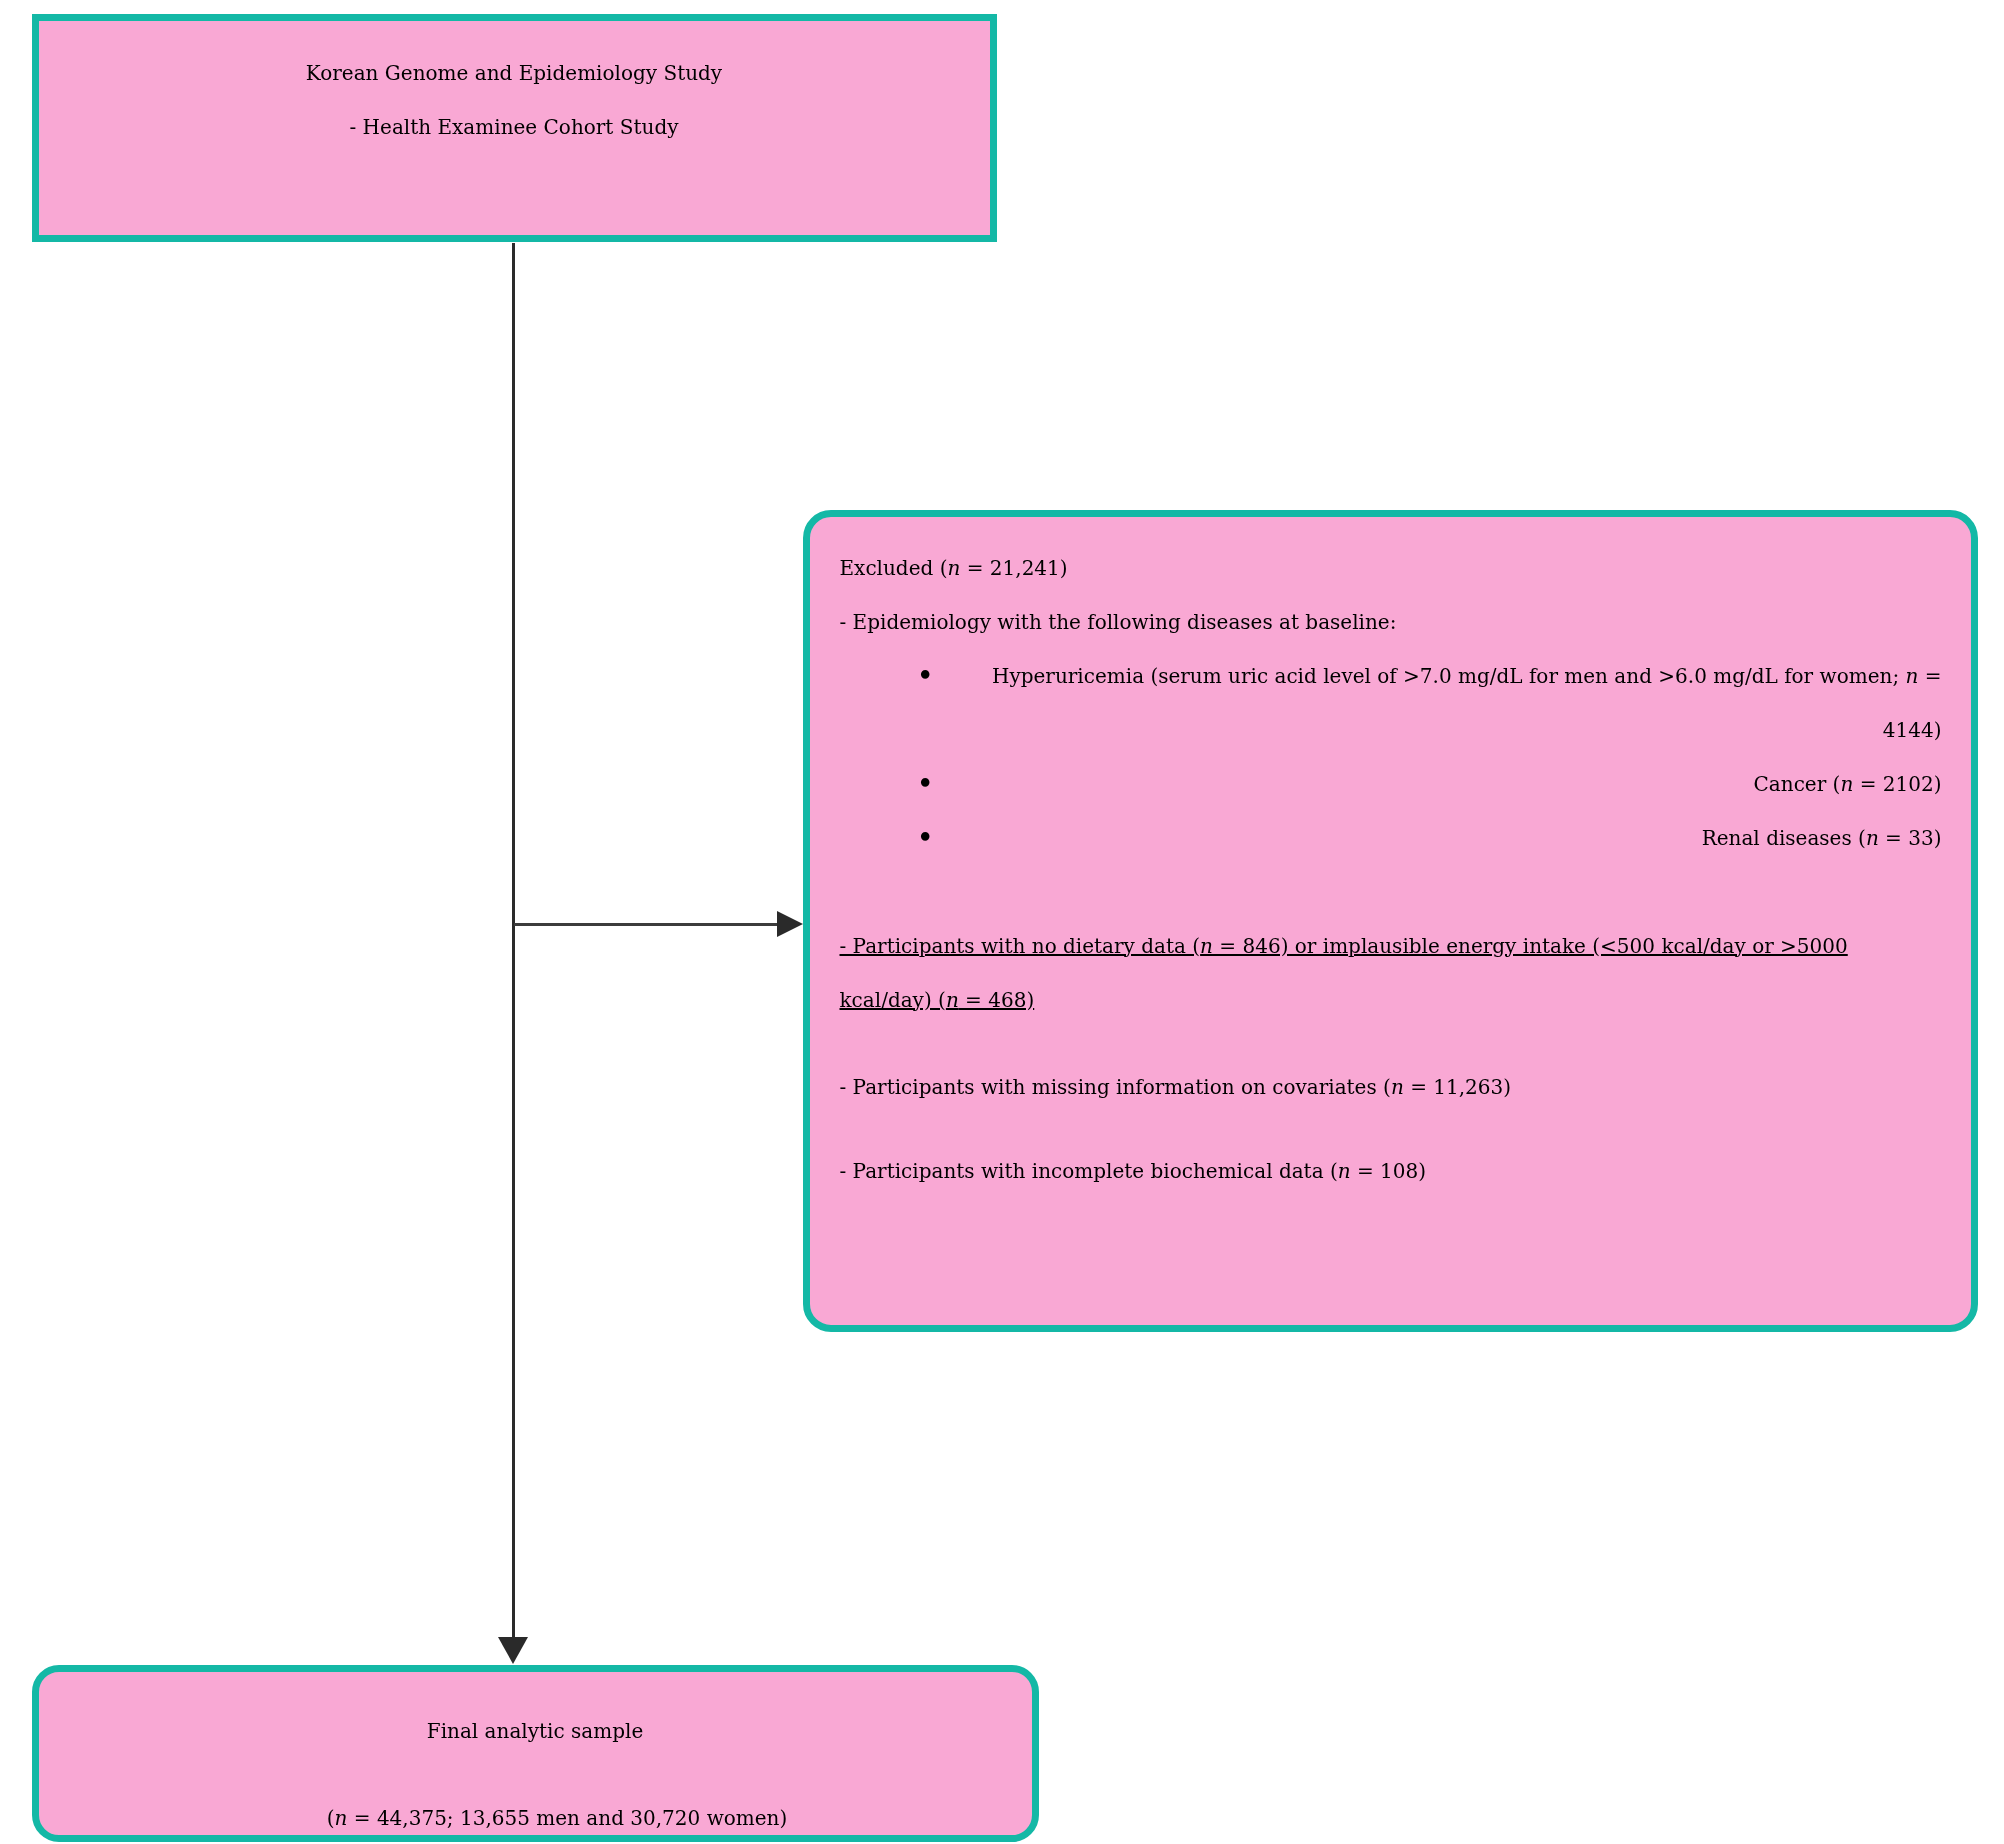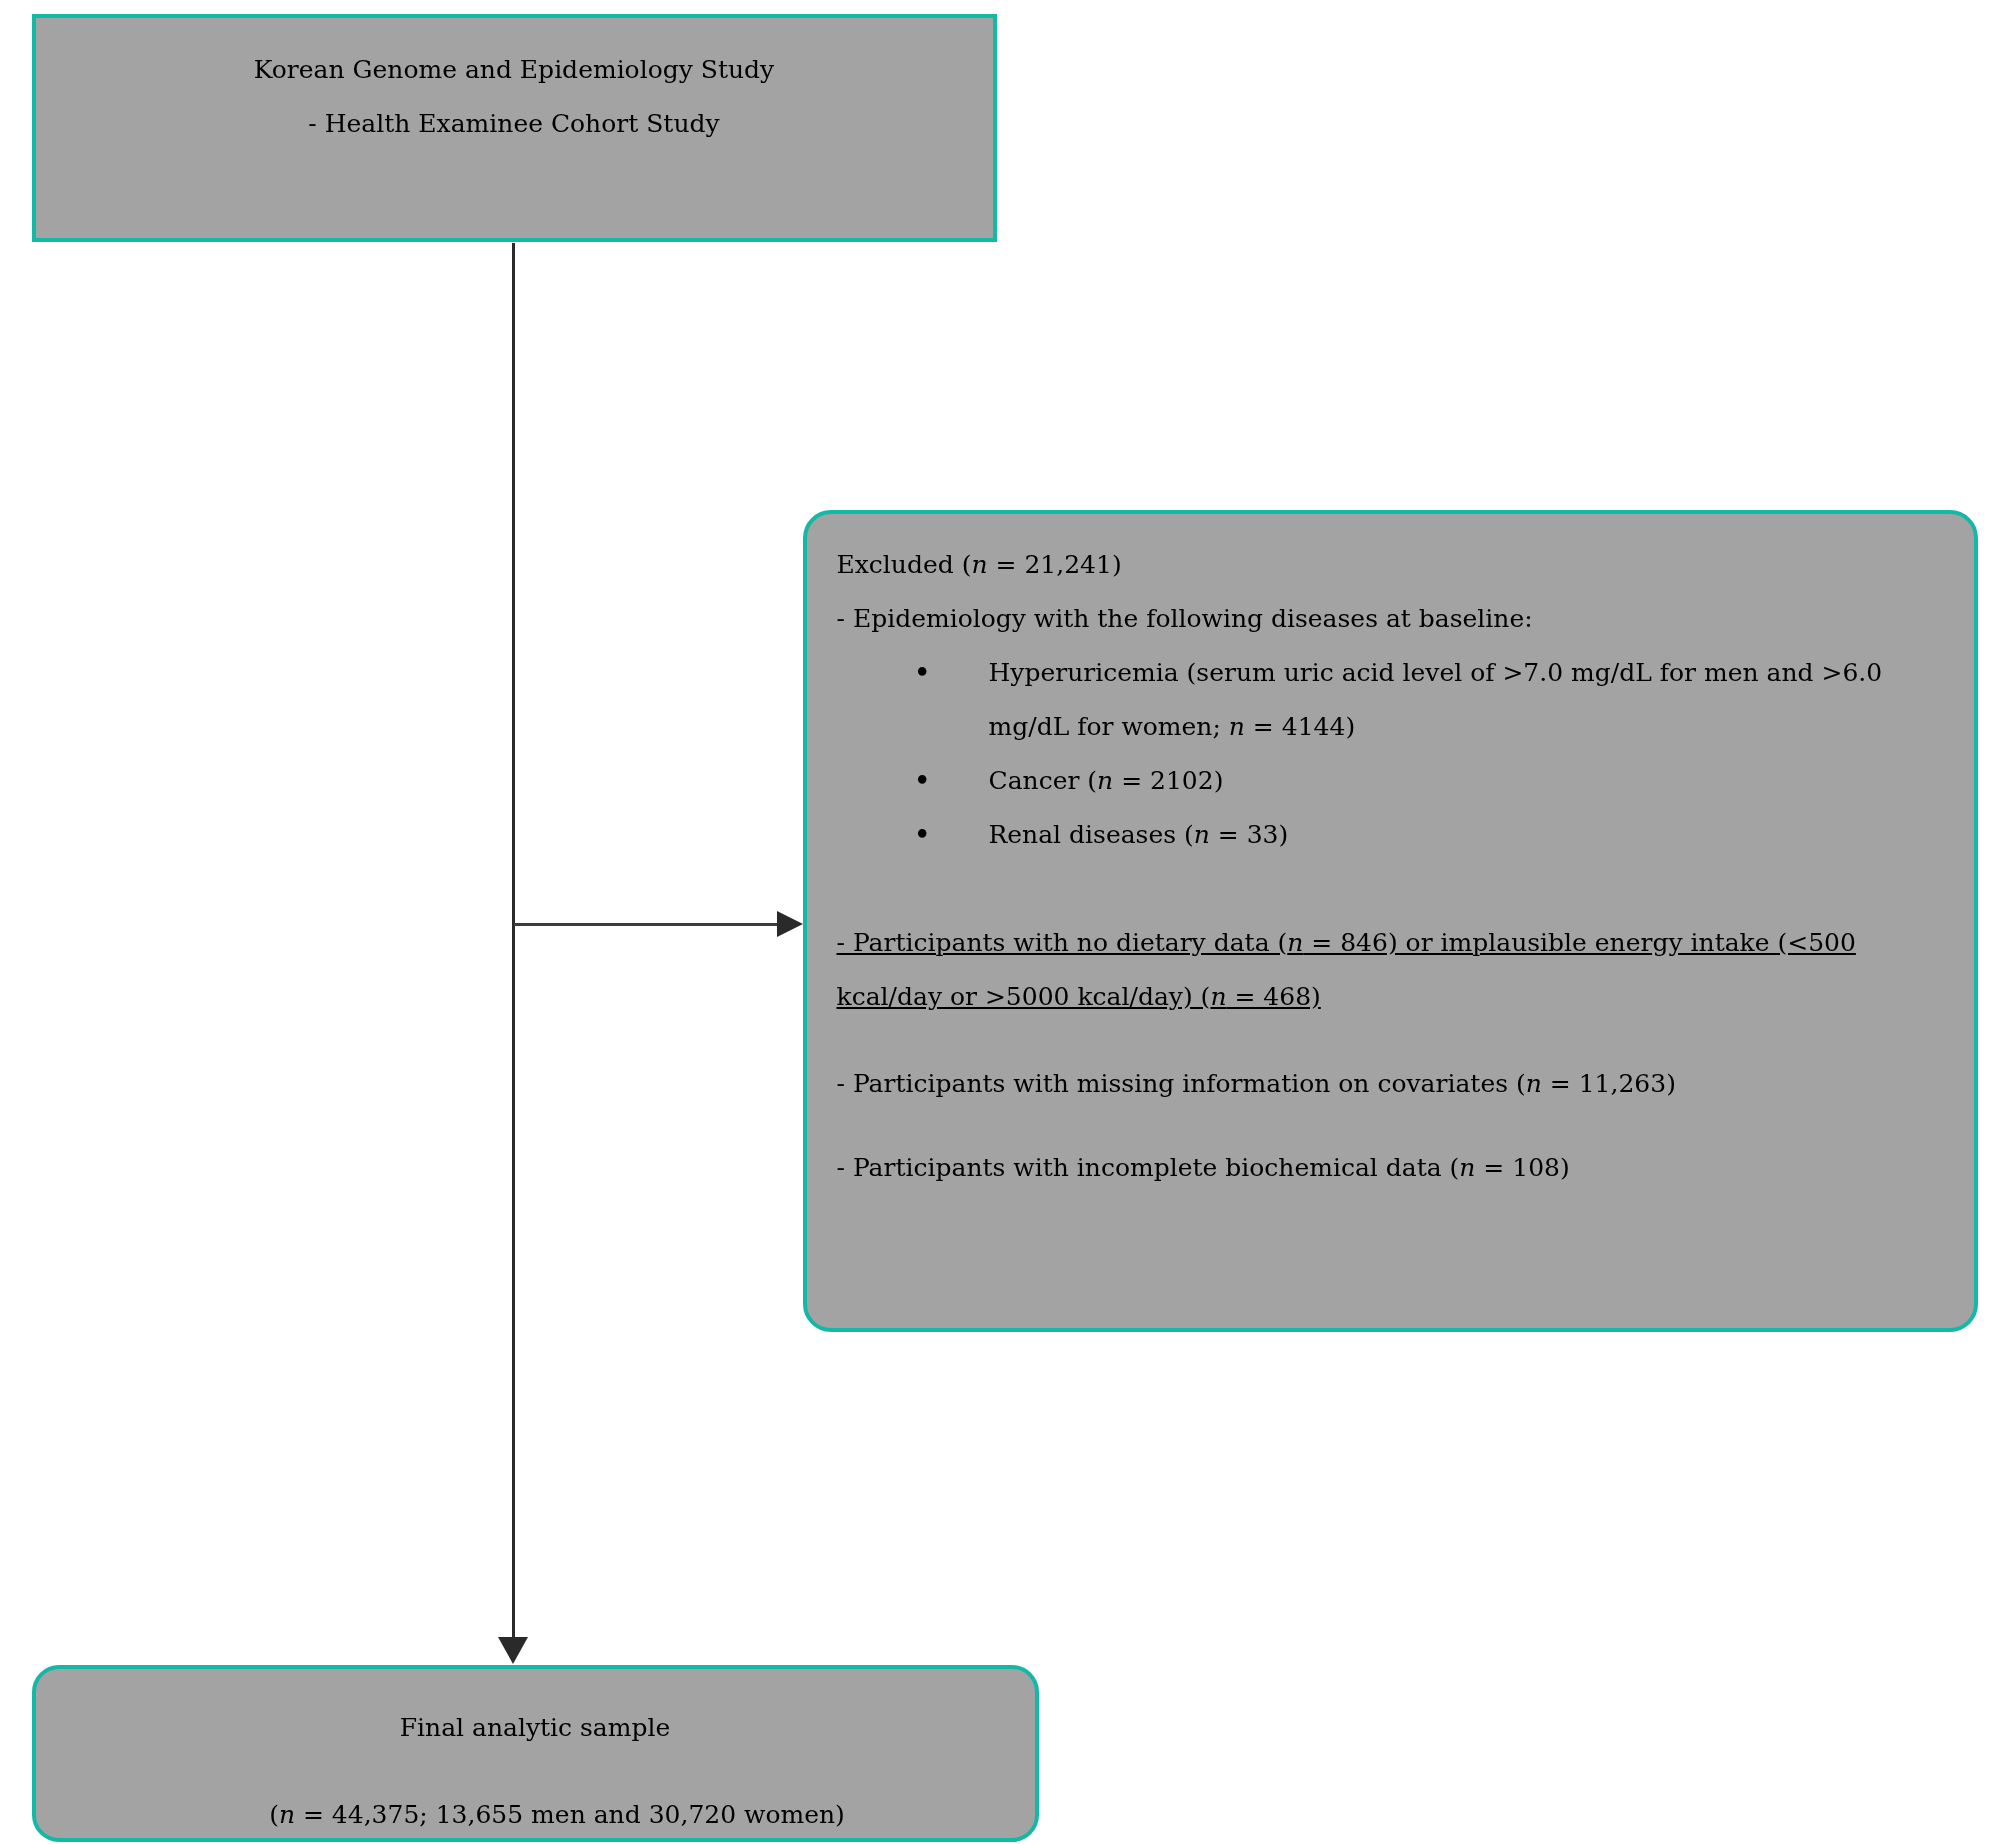--- a/index.html
+++ b/index.html
@@ -11,24 +11,24 @@
   }
   .canvas {
     position: relative;
     width: 2005px;
     height: 1844px;
     background: #ffffff;
     overflow: hidden;
   }
   .box {
     position: absolute;
-    border: 4px solid #14b8a6;
-    background: #a3a3a3;
+    border: 7px solid #14b8a6;
+    background: #f9a8d4;
     box-sizing: border-box;
-    font-size: 25px;
+    font-size: 20px;
     line-height: 54px;
   }
   .top-box {
     left: 31.5px;
     top: 14.4px;
     width: 965px;
     height: 228px;
     text-align: center;
     padding-top: 25px;
   }
@@ -54,20 +54,21 @@
   .excluded-box p { margin: 0; }
   .excluded-title { margin-bottom: 31.5px; }
   ul.excluded-bullets {
     margin: 0;
     padding: 0 0 0 77px;
     list-style: none;
   }
   ul.excluded-bullets li {
     position: relative;
     padding-left: 75px;
+    text-align: right;
   }
   ul.excluded-bullets li::before {
     content: "\2022";
     position: absolute;
     left: 0;
     top: 0;
     font-size: 29.5px;
   }
   .para-1 { margin-top: 54px !important; text-decoration: underline; }
   .para-2 { margin-top: 33px !important; }

